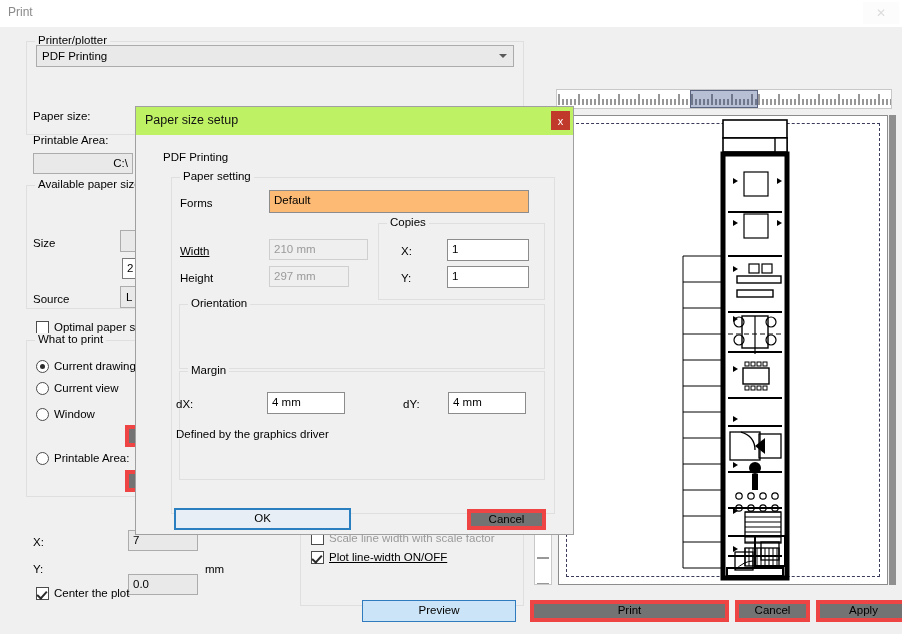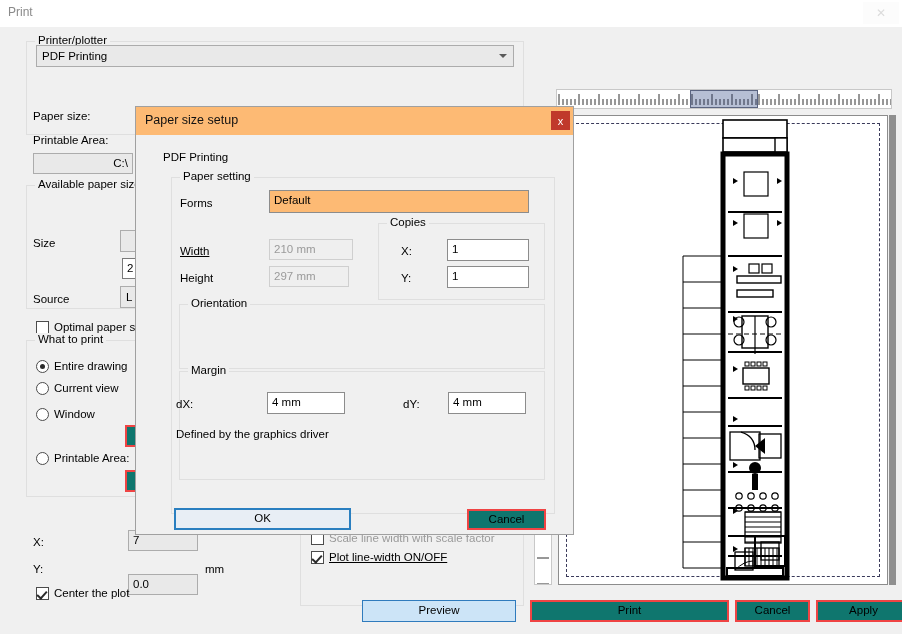--- a/index.html
+++ b/index.html
@@ -71,21 +71,21 @@
     font-size: 11.5px; color: #000;
     padding: 1px 4px; line-height: 16px;
     overflow: hidden; white-space: nowrap;
   }
   .txt.ro { background: #efefef; border: 1px solid #cfcfcf; color: #9a9a9a; }
   .txt.sunken { background: #ffffff; border: 1px solid #8c8c8c; }
   .txt.grey { background: #e9e9e9; border: 1px solid #acacac; color:#000; }
 
   .btn {
     position: absolute; box-sizing: border-box;
-    background: #0f766e; border: 2px solid #ef4444;
+    background: #737373; border: 4px solid #ef4444;
     font-size: 11.5px; color: #000;
     text-align: center;
     line-height: 1;
     display: flex; align-items: center; justify-content: center;
   }
   .btn.primary { background: #cce4f7; border: 1px solid #2f7bbd; }
   .btn.okbtn  { background: #e8eef5; border: 2px solid #2a7fc0; }
 
   .cb { position: absolute; width: 13px; height: 13px; box-sizing: border-box;
         border: 1px solid #4b4b4b; background: #fff; }
@@ -140,21 +140,21 @@
   
   #modal {
     position: absolute; left: 135px; top: 106px;
     width: 437px; height: 427px;
     background: #f0f0f0;
     border: 1px solid #a0a0a0;
     box-shadow: 0 0 0 0 rgba(0,0,0,0);
   }
   #modal .m-title {
     position: absolute; left: 0; top: 0; width: 100%; height: 28px;
-    background: #fdba74;
+    background: #bef264;
   }
   #modal .m-title-text {
     position: absolute; left: 9px; top: 6px; font-size: 12.5px; color: #111;
   }
   #modal .m-close {
     position: absolute; right: 3px; top: 4px; width: 19px; height: 19px;
     background: #c0392b; color: #fff; font-size: 11px;
     display: flex; align-items: center; justify-content: center;
   }
   #modal .m-body {
@@ -454,21 +454,21 @@
     </div>
 
     <div class="cb" style="left:36px; top:294px;"></div>
     <span class="lbl" style="left:54px; top:294px;">Optimal paper size</span>
 
     <div class="group" style="left:26px; top:313px; width:260px; height:155px;">
       <span class="glabel">What to print</span>
     </div>
 
     <div class="rb checked" style="left:36px; top:333px;"></div>
-    <span class="lbl" style="left:54px; top:333px;">Entire drawing</span>
+    <span class="lbl" style="left:54px; top:333px;">Current drawing</span>
 
     <div class="rb" style="left:36px; top:355px;"></div>
     <span class="lbl" style="left:54px; top:355px;">Current view</span>
 
     <div class="rb" style="left:36px; top:381px;"></div>
     <span class="lbl" style="left:54px; top:381px;">Window</span>
 
     <div class="btn" style="left:125px; top:398px; width:22px; height:22px;"></div>
 
     <div class="rb" style="left:36px; top:425px;"></div>
@@ -512,21 +512,21 @@
         <span class="glabel">Paper setting</span>
       </div>
 
       <span class="lbl" style="left:44px; top:62px;">Forms</span>
       <div class="txt sunken" style="left:133px; top:55px; width:260px; height:23px; background:#fdba74;">
         <span>Default</span>
         <span class="chev" style="position:absolute;right:8px;top:9px;"></span>
       </div>
 
       <span class="lbl" style="left:44px; top:110px;text-decoration:underline;">Width</span>
-      <div class="txt ro" style="left:133px; top:104px; width:84px; height:21px;">210 mm</div>
+      <div class="txt ro" style="left:133px; top:104px; width:99px; height:21px;">210 mm</div>
 
       <span class="lbl" style="left:44px; top:137px;">Height</span>
       <div class="txt ro" style="left:133px; top:131px; width:80px; height:21px;">297 mm</div>
 
       <div class="group" style="left:242px; top:88px; width:165px; height:75px;">
         <span class="glabel">Copies</span>
       </div>
       <span class="lbl" style="left:265px; top:110px;">X:</span>
       <div class="txt sunken" style="left:311px; top:104px; width:82px; height:22px;">1</div>
       <span class="lbl" style="left:265px; top:137px;">Y:</span>

